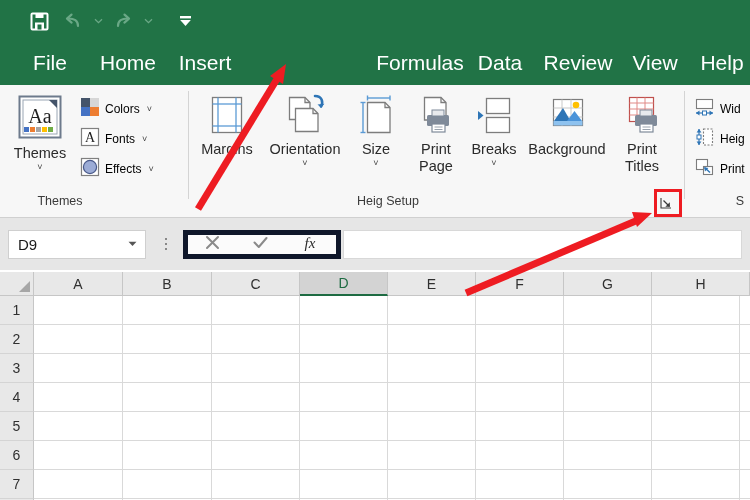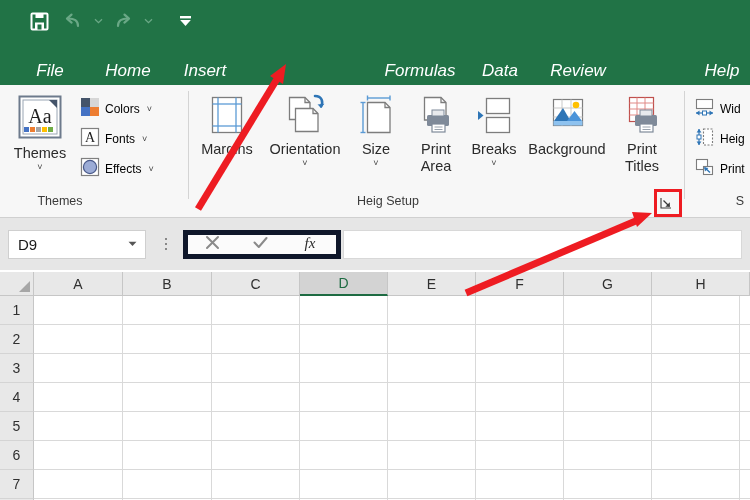--- a/index.html
+++ b/index.html
@@ -34,29 +34,28 @@
     display: flex; align-items: center; justify-content: center;
   }
 
   
   .tab-bar {
     position: absolute; left: 0; top: 40px;
     width: 750px; height: 45px;
     background: #217346;
   }
   .tab {
-    position: absolute; top: 8px; height: 45px;
+    position: absolute; top: 0; height: 45px;
     display: flex; align-items: center; justify-content: center;
     color: #ffffff;
-    font-size: 17px;
+    font-size: 21px;
     font-family: "Liberation Sans", sans-serif;
     white-space: nowrap;
     padding: 0 12px;
     box-sizing: border-box;
-    font-style: italic;
   }
   .tab.active {
     background: #f7f7f7;
     color: #1d6b42;
   }
 
   
   .ribbon {
     position: absolute; left: 0; top: 85px;
     width: 750px; height: 132px;
@@ -267,20 +266,21 @@
     </div>
   </div>
 
   <div class="tab-bar">
     <div class="tab" style="left:22px;  width:56px;">File</div>
     <div class="tab" style="left:90px;  width:76px;">Home</div>
     <div class="tab" style="left:170px; width:70px;">Insert</div>
     <div class="tab" style="left:372px; width:96px;">Formulas</div>
     <div class="tab" style="left:472px; width:56px;">Data</div>
     <div class="tab" style="left:540px; width:76px;">Review</div>
+    <div class="tab" style="left:626px; width:58px;">View</div>
     <div class="tab" style="left:694px; width:56px;">Help</div>
   </div>
 
   <div class="ribbon">
 
     <div class="big-btn" style="left:6px; top:8px; width:68px;">
       <span>
         <svg width="48" height="48" viewBox="0 0 48 48">
           <rect x="3.5" y="3.5" width="41" height="41" fill="#ffffff" stroke="#6d7a8c" stroke-width="2"></rect>
           <rect x="7" y="7" width="34" height="34" fill="#ffffff" stroke="#9aa6b4" stroke-width="1"></rect>
@@ -387,21 +387,21 @@
           <path d="M11.5 4.5 L28 4.5 L33 9.5 L33 27 L11.5 27 Z" fill="#ffffff" stroke="#7d7d7d" stroke-width="1.3"></path>
           <path d="M28 4.5 L28 9.5 L33 9.5" fill="none" stroke="#7d7d7d" stroke-width="1.3"></path>
           <rect x="14" y="22" width="22" height="11" rx="1.6" fill="#7f8a99"></rect>
           <rect x="19" y="17" width="12" height="6" fill="#e8eaed" stroke="#7f8a99" stroke-width="1"></rect>
           <rect x="19" y="31" width="13" height="8" fill="#ffffff" stroke="#7f8a99" stroke-width="1.2"></rect>
           <line x1="21.5" y1="34" x2="29.5" y2="34" stroke="#9aa3ae" stroke-width="1"></line>
           <line x1="21.5" y1="36.5" x2="29.5" y2="36.5" stroke="#9aa3ae" stroke-width="1"></line>
         </svg>
       </span>
       <span class="lbl">Print</span>
-      <span class="lbl2">Area</span>
+      <span class="lbl2">Page</span>
     </div>
     <span class="caret" style="position:absolute; left:457px; top:174px;">˅</span>
 
     <div class="big-btn" style="left:466px; top:8px; width:56px;">
       <span>
         <svg width="44" height="44" viewBox="0 0 44 44">
           <rect x="14.5" y="5.5" width="23" height="15" fill="#ffffff" stroke="#7d7d7d" stroke-width="1.3"></rect>
           <rect x="14.5" y="24.5" width="23" height="15" fill="#ffffff" stroke="#7d7d7d" stroke-width="1.3"></rect>
           <path d="M6 18 L11.5 22.5 L6 27 Z" fill="#2e75b6"></path>
         </svg>

